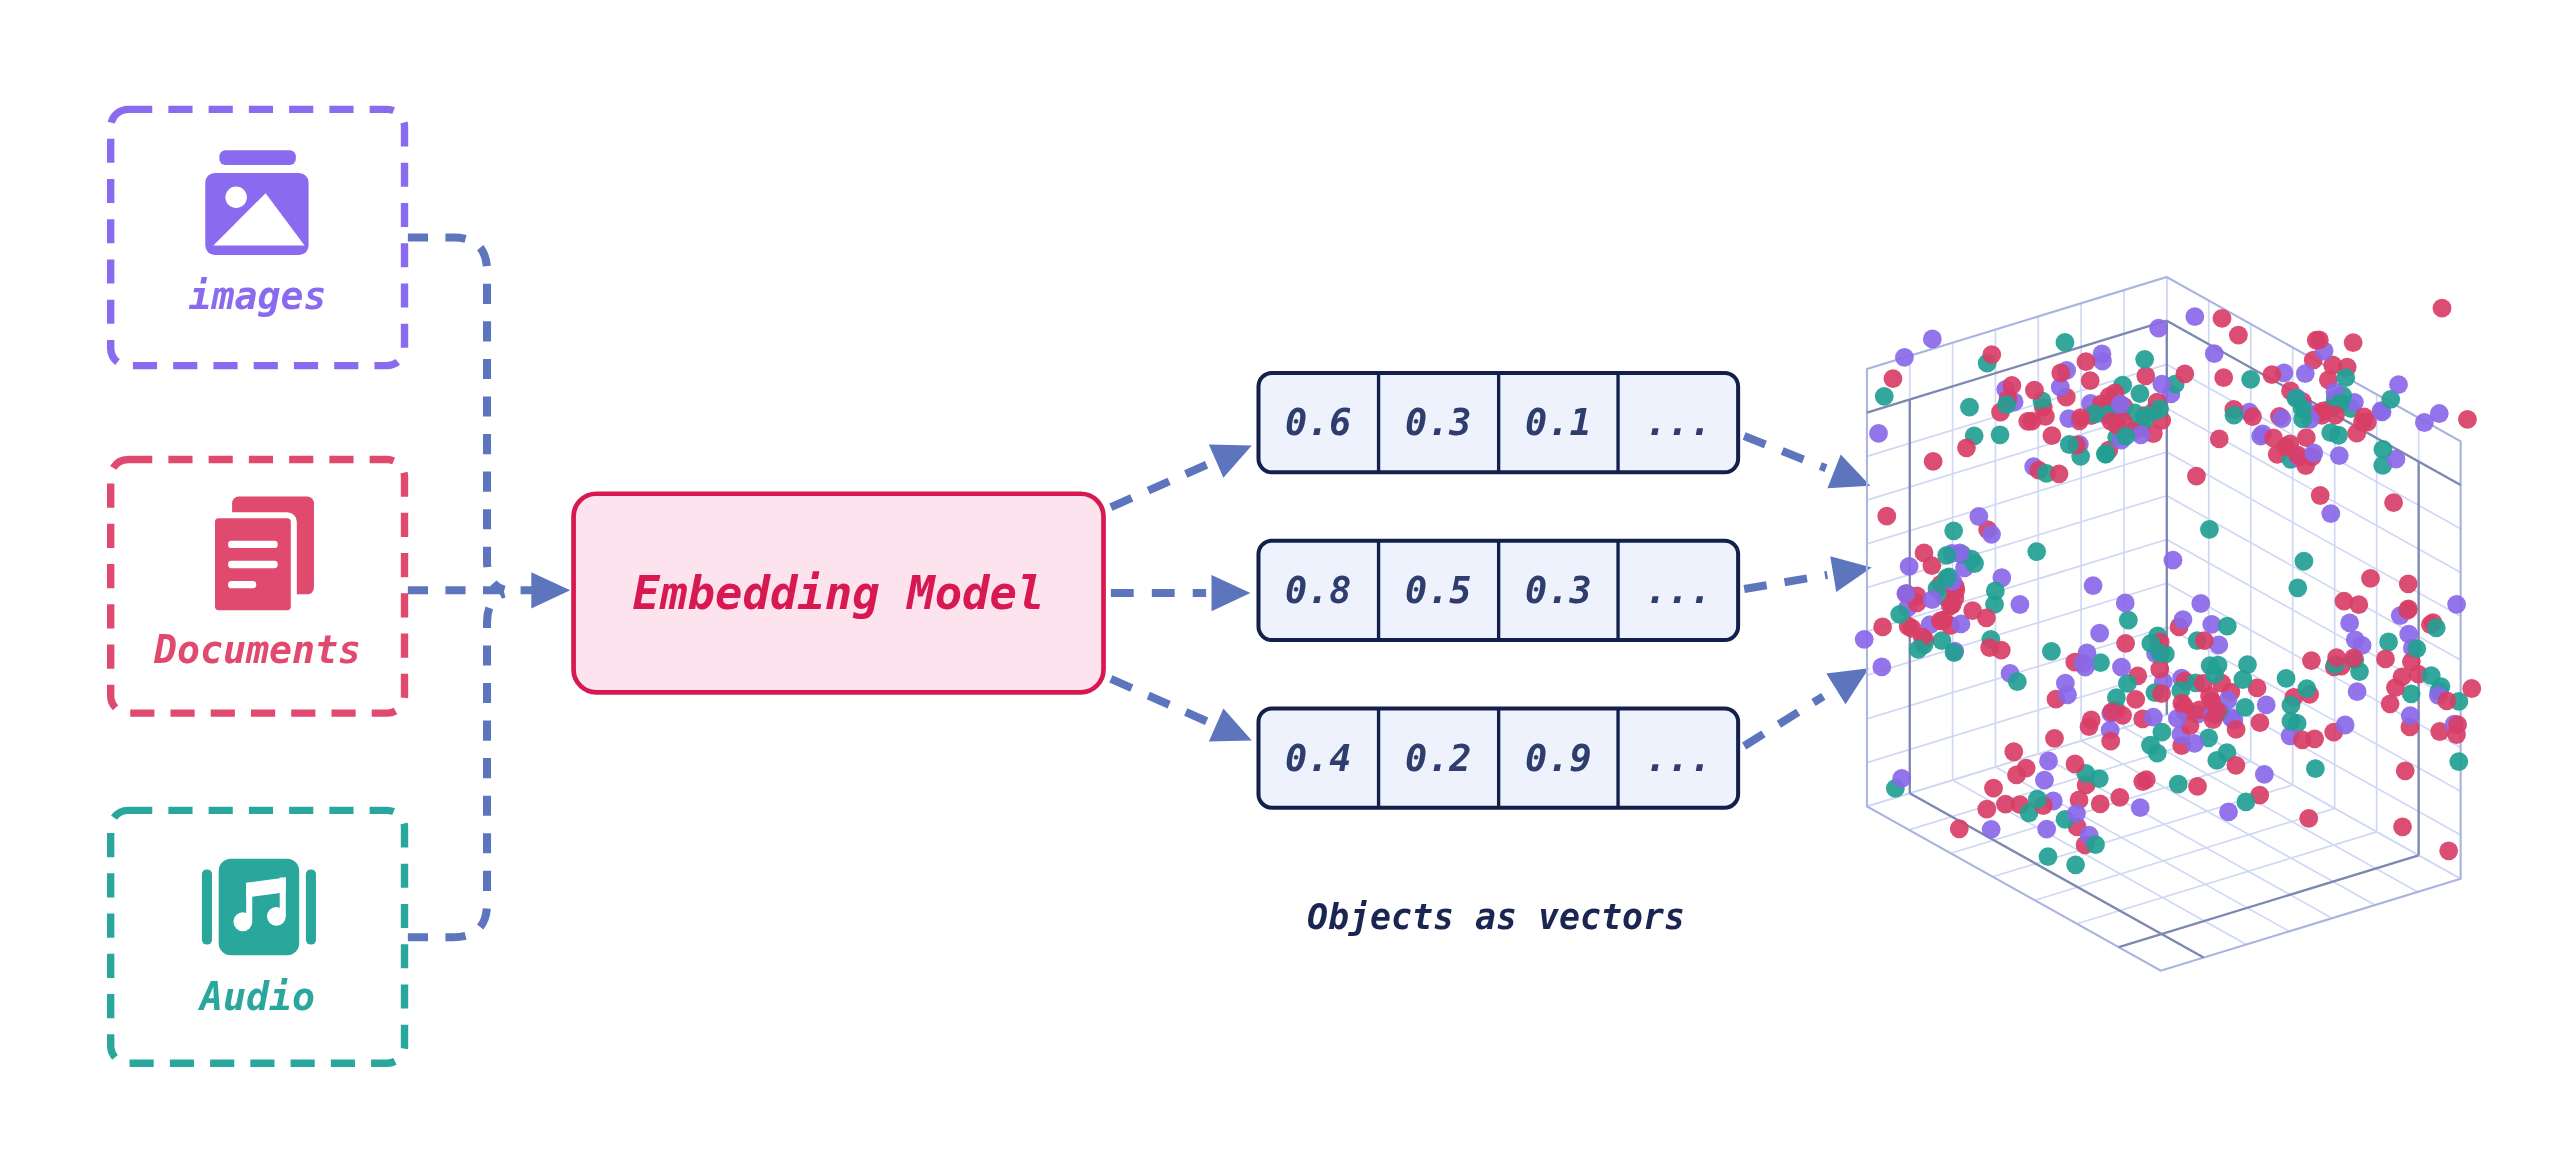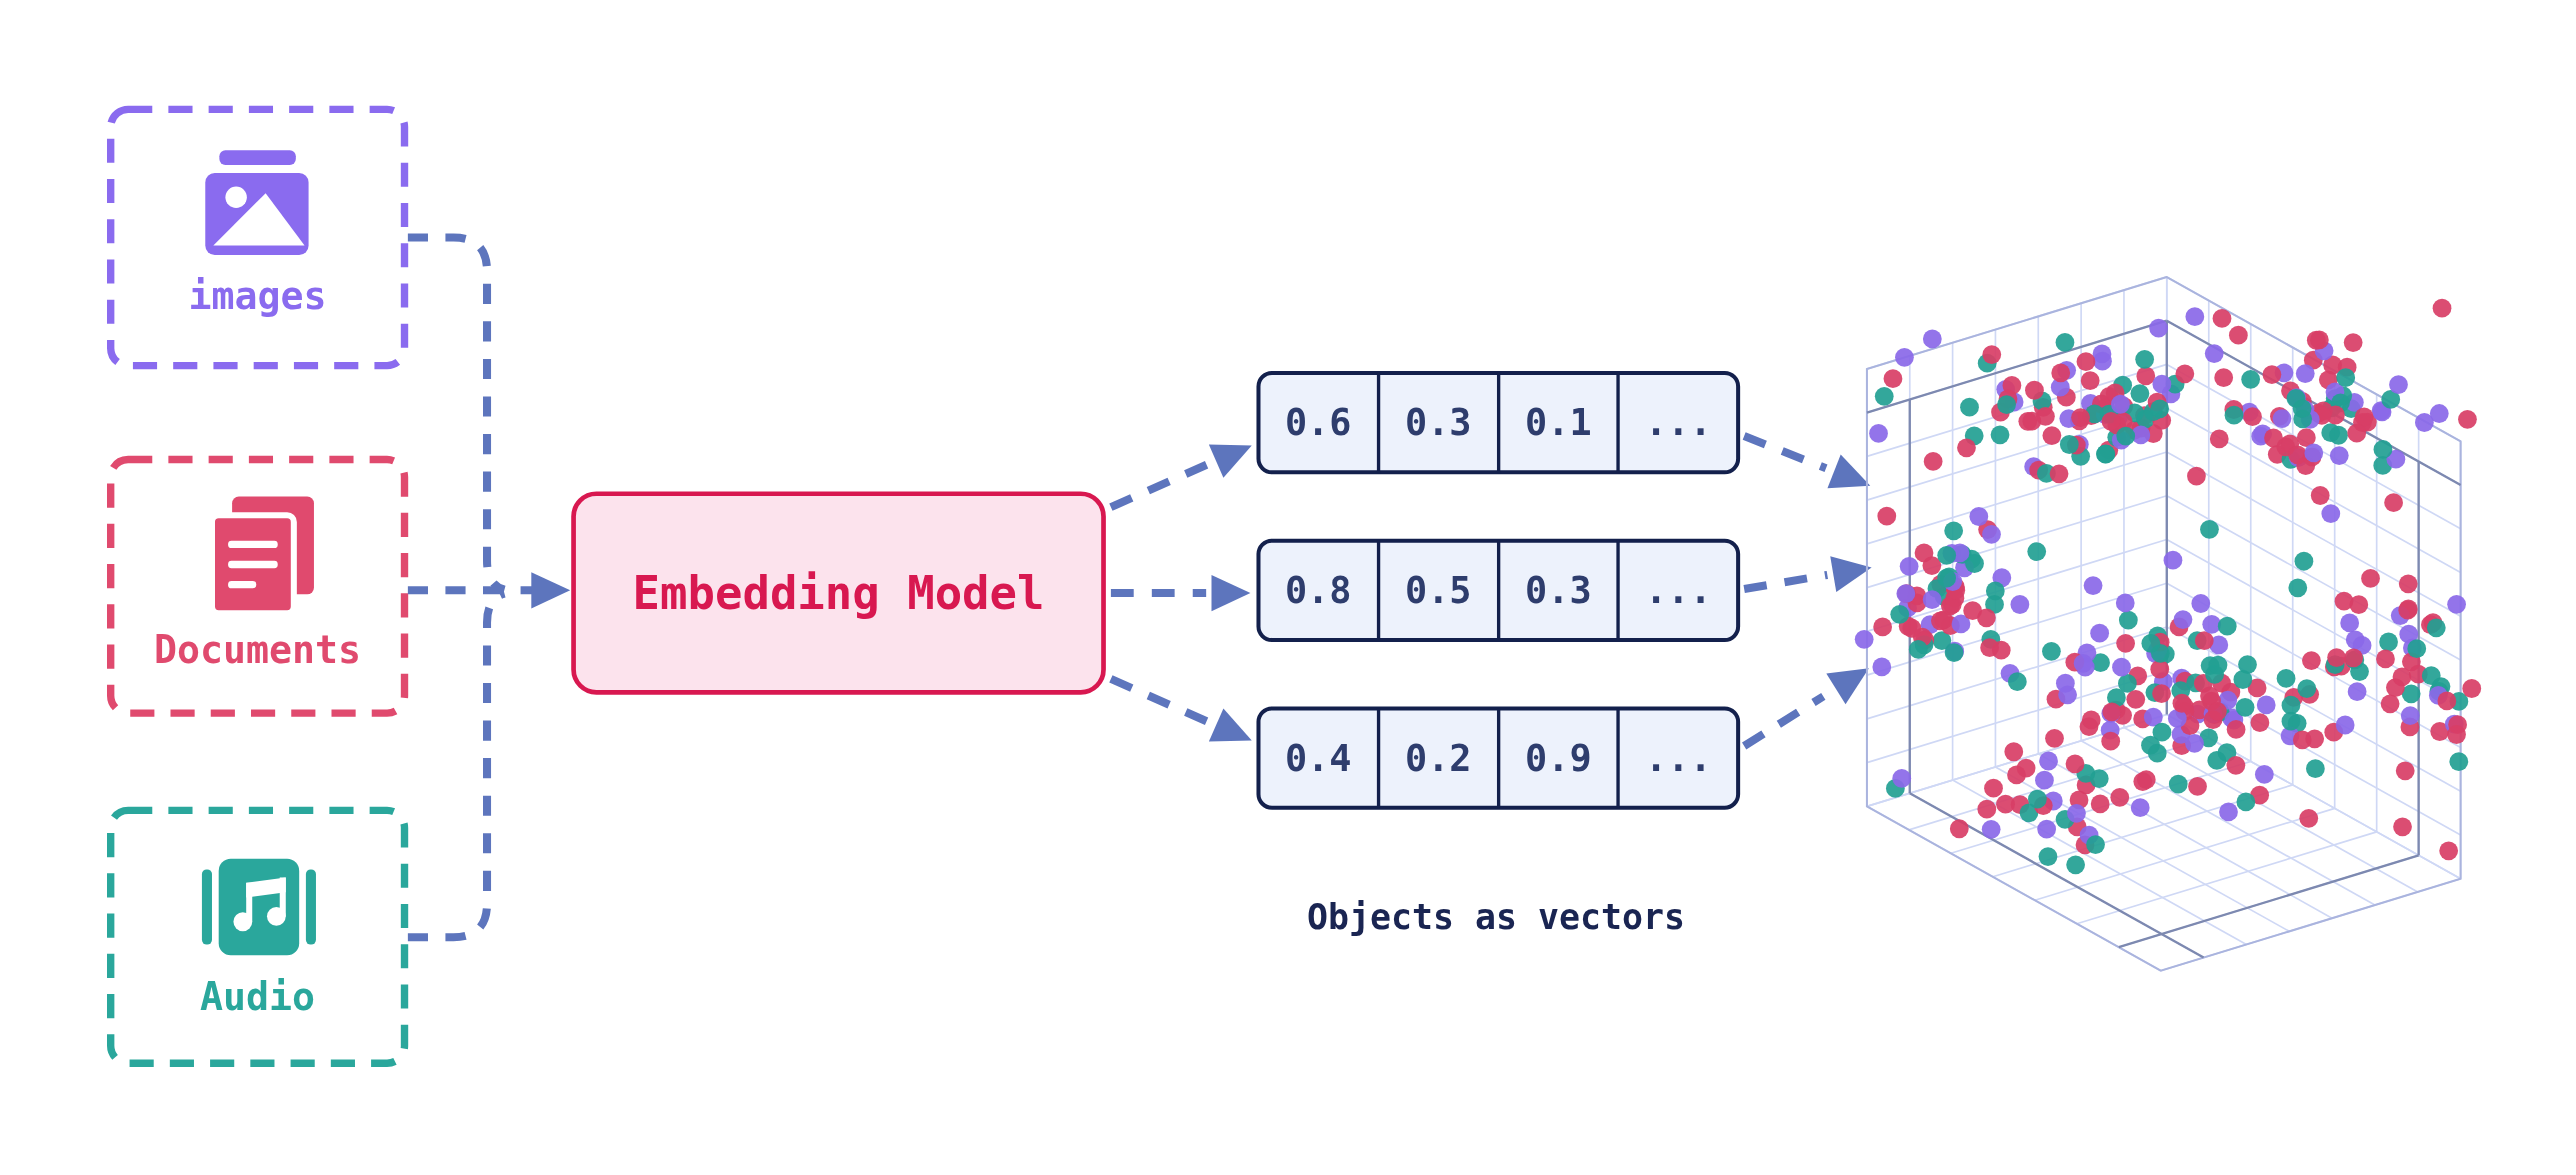--- a/index.html
+++ b/index.html
@@ -1,16 +1,16 @@
 <!DOCTYPE html>
 <html style="font-size:10.7px"><head>
 <meta charset="utf-8">
 <style>
   html,body{margin:0;padding:0;background:#ffffff;overflow:hidden;}
-  #stage{position:relative;width:2576px;height:1176px;background:#ffffff;}
+  #stage{position:relative;width:2576px;height:1176px;background:#ffffff;font-style:italic;}
   svg{display:block;}
   text{font-family:"DejaVu Sans Mono","Liberation Mono",monospace;}
   .srcbox{fill:none;stroke:currentColor;stroke-width:11;stroke-dasharray:36 24;}
   .srclabel{fill:currentColor;font-size:57px;font-weight:700;text-anchor:middle;}
   .dashconn{fill:none;stroke:currentColor;stroke-width:12;stroke-dasharray:30 26;}
   .dasharrow{fill:none;stroke:currentColor;stroke-width:12;stroke-dasharray:34 27;}
   .ahead{fill:currentColor;stroke:none;}
   .modelbox{stroke:currentColor;stroke-width:7;}
   .modellabel{fill:currentColor;font-size:68px;font-weight:700;text-anchor:middle;}
   .vrow{stroke:currentColor;stroke-width:6;}

